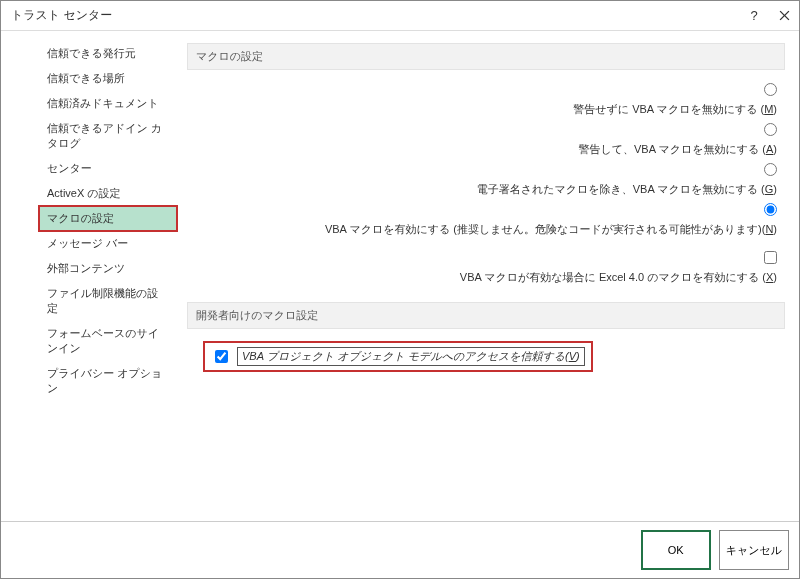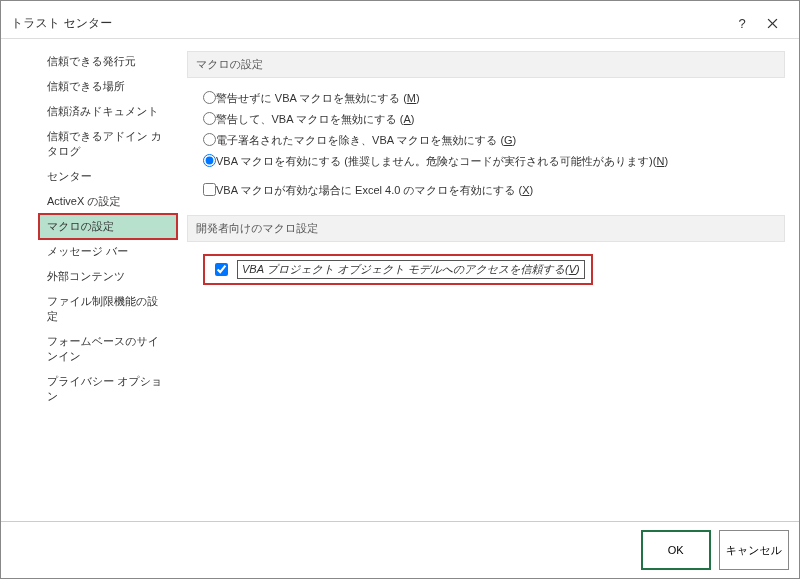--- a/index.html
+++ b/index.html
@@ -1,28 +1,28 @@
 <!DOCTYPE html>
 <html><head>
 <meta charset="utf-8">
 <style>
   * { box-sizing: border-box; }
   html, body { margin:0; padding:0; font-family:"Meiryo UI","Yu Gothic UI","Segoe UI",sans-serif; font-size:11px; background:#fff; color:#333; }
   .window { width:800px; height:579px; border:1px solid #888; display:flex; flex-direction:column; background:#fff; }
-  .titlebar { height:30px; display:flex; align-items:center; padding:0 12px 0 10px; border-bottom:1px solid #ddd;margin-top:8px; }
+  .titlebar { height:30px; display:flex; align-items:center; padding:0 0 0 10px; border-bottom:1px solid #ddd; }
   .titlebar .title { flex:1; font-size:12px; }
   .titlebar .btn { width:30px; height:30px; display:flex; align-items:center; justify-content:center; font-size:13px; }
   .body { flex:1; display:flex; overflow:hidden; padding:6px 8px 0 8px;margin-left:30px; }
   .sidebar { width:138px; padding-top:4px; }
   .sidebar .item { padding:5px 8px; cursor:default; font-size:11px; color:#333; }
   .sidebar .item.selected { background:#b7e1cd; outline:2px solid #c53030; outline-offset:-1px; }
   .content { flex:1; padding:0 6px 0 10px; }
   .section-header { background:#f2f2f2; border:1px solid #e3e3e3; padding:5px 8px; font-size:11px; color:#555; margin-top:6px; }
   .section-body { padding:10px 8px 8px 16px; }
-  .opt { display:flex; align-items:flex-start; gap:0; padding:3px 0; font-size:11px; }
+  .opt { display:flex; align-items:flex-end; gap:6px; padding:3px 0; font-size:11px;flex-direction:column; }
   .opt input { margin:0; }
   .u { text-decoration:underline; }
   .highlight-box { border:2px solid #c53030; padding:4px 6px; display:inline-flex; align-items:center; gap:6px; margin-top:2px; }
   .focus-label { border:1px solid #555; padding:1px 4px;font-style:italic; }
   .footer { border-top:1px solid #ccc; padding:8px 10px; display:flex; justify-content:flex-end; gap:8px; }
   .footer button { min-width:70px; height:40px; font-size:11px; background:#fff; border:1px solid #888; }
   .footer button.primary { border:2px solid #217346; }
 </style>
 </head>
 <body>

